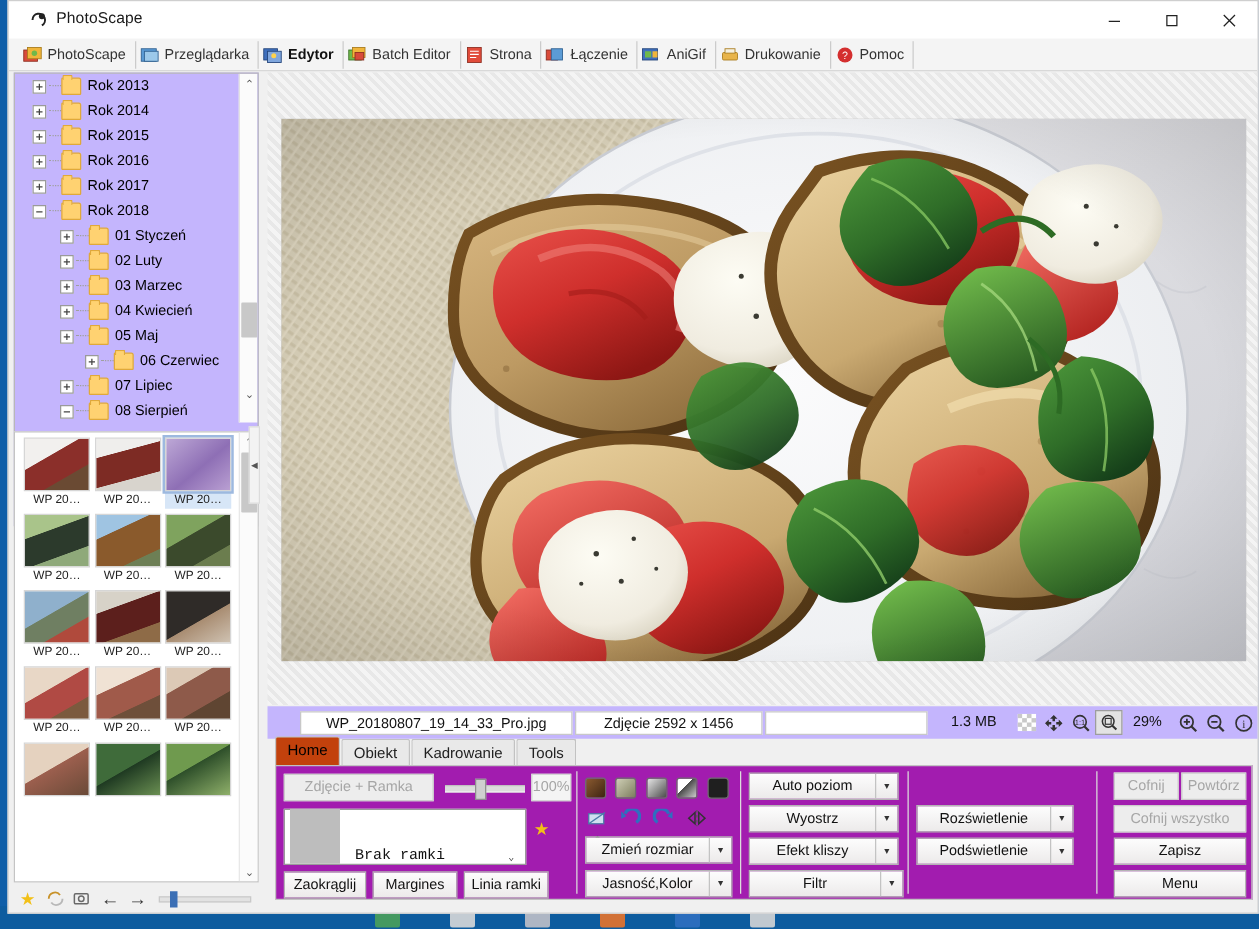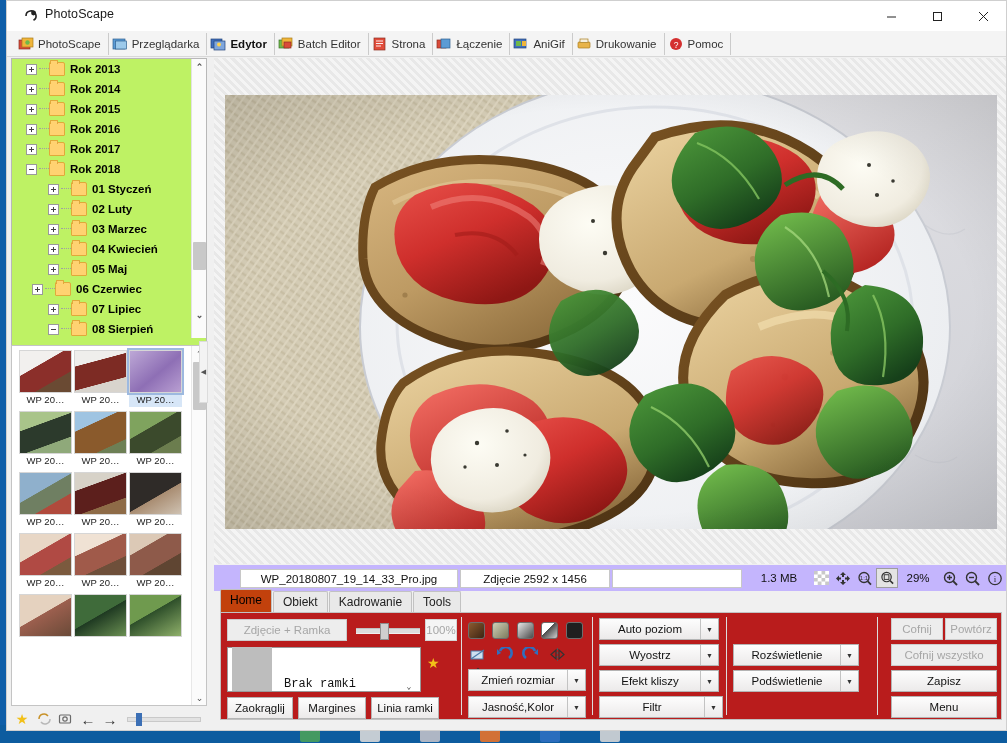--- a/index.html
+++ b/index.html
@@ -66,25 +66,24 @@
   .apptab .ti { width: 16px; height: 14px; margin-right: 4px; flex: 0 0 auto; }
 
   
   .leftpanel {
     position: absolute; left: 4px; top: 57px;
     width: 198px; height: 668px;
   }
   .treebox {
     position: absolute; left: 0; top: 0;
     width: 196px; height: 363px;
-    background: #bef264;
+    background: #c4b5fd;
     border: 1px solid #b8b8b8;
     box-sizing: border-box;
     overflow: hidden;
-    font-weight: bold;
   }
   .tree { position: absolute; left: 0; top: 0; width: 178px; }
   .trow {
     display: flex; align-items: center;
     height: 20px; font-size: 11.5px; color: #000;
     white-space: nowrap; cursor: default;
   }
   .expander {
     width: 11px; height: 11px;
     border: 1px solid #9a9a9a; background: #fff;
@@ -146,21 +145,21 @@
   .thumbbox {
     position: absolute; left: 0; top: 287px;
     width: 196px; height: 361px;
     background: #ffffff;
     border: 1px solid #c4c4c4;
     box-sizing: border-box; overflow: hidden;
   }
   .tgrid {
     position: absolute; left: 6px; top: 4px;
     width: 168px;
-    display: flex; flex-wrap: wrap;
+    display: flex; flex-wrap: wrap; justify-content: space-between;
   }
   .tcell {
     width: 53px; margin: 0 1px 4px 1px;
     cursor: default;
   }
   .tcell .pic {
     width: 53px; height: 43px;
     border: 1px solid #d6d6d6;
     box-sizing: border-box;
     background-size: cover; background-position: center;
@@ -257,21 +256,21 @@
     height: 20px; line-height: 20px;
     padding: 0 9px; font-size: 12px; color: #222;
     border: 1px solid #c2c2c2; border-bottom: none;
     background: #e9e9e9; margin-right: 1px;
     border-radius: 2px 2px 0 0; cursor: default;
   }
   .etab.active { background: #c2410c; color: #000; padding-bottom: 1px; height: 21px; line-height: 21px; }
   .epanel {
     position: absolute; left: 6px; top: 21px;
     width: 782px; height: 108px;
-    background: #b91c1c;
+    background: #a21caf;
     border: 1px solid #c2c2c2;
     box-sizing: border-box;
   }
   .grp { position: absolute; top: 4px; bottom: 4px; border-right: 1px solid #dcdcdc; }
   .gbtn {
     display: inline-flex; align-items: center; justify-content: center;
     height: 22px; font-size: 11.5px; color: #111;
     background: linear-gradient(#fdfdfd, #eceaea);
     border: 1px solid #b4b4b4; box-sizing: border-box;
     cursor: default; white-space: nowrap;
@@ -506,21 +505,21 @@
               <span class="dots"></span>
               <span class="folder"></span>
               <span class="tlabel">04 Kwiecień</span>
             </div>
             <div class="trow" style="padding-left: 36px;">
               <span class="expander plus"></span>
               <span class="dots"></span>
               <span class="folder"></span>
               <span class="tlabel">05 Maj</span>
             </div>
-            <div class="trow" style="padding-left: 20px;">
+            <div class="trow" style="padding-left: 56px;">
               <span class="expander plus"></span>
               <span class="dots"></span>
               <span class="folder"></span>
               <span class="tlabel">06 Czerwiec</span>
             </div>
             <div class="trow" style="padding-left: 36px;">
               <span class="expander plus"></span>
               <span class="dots"></span>
               <span class="folder"></span>
               <span class="tlabel">07 Lipiec</span>

